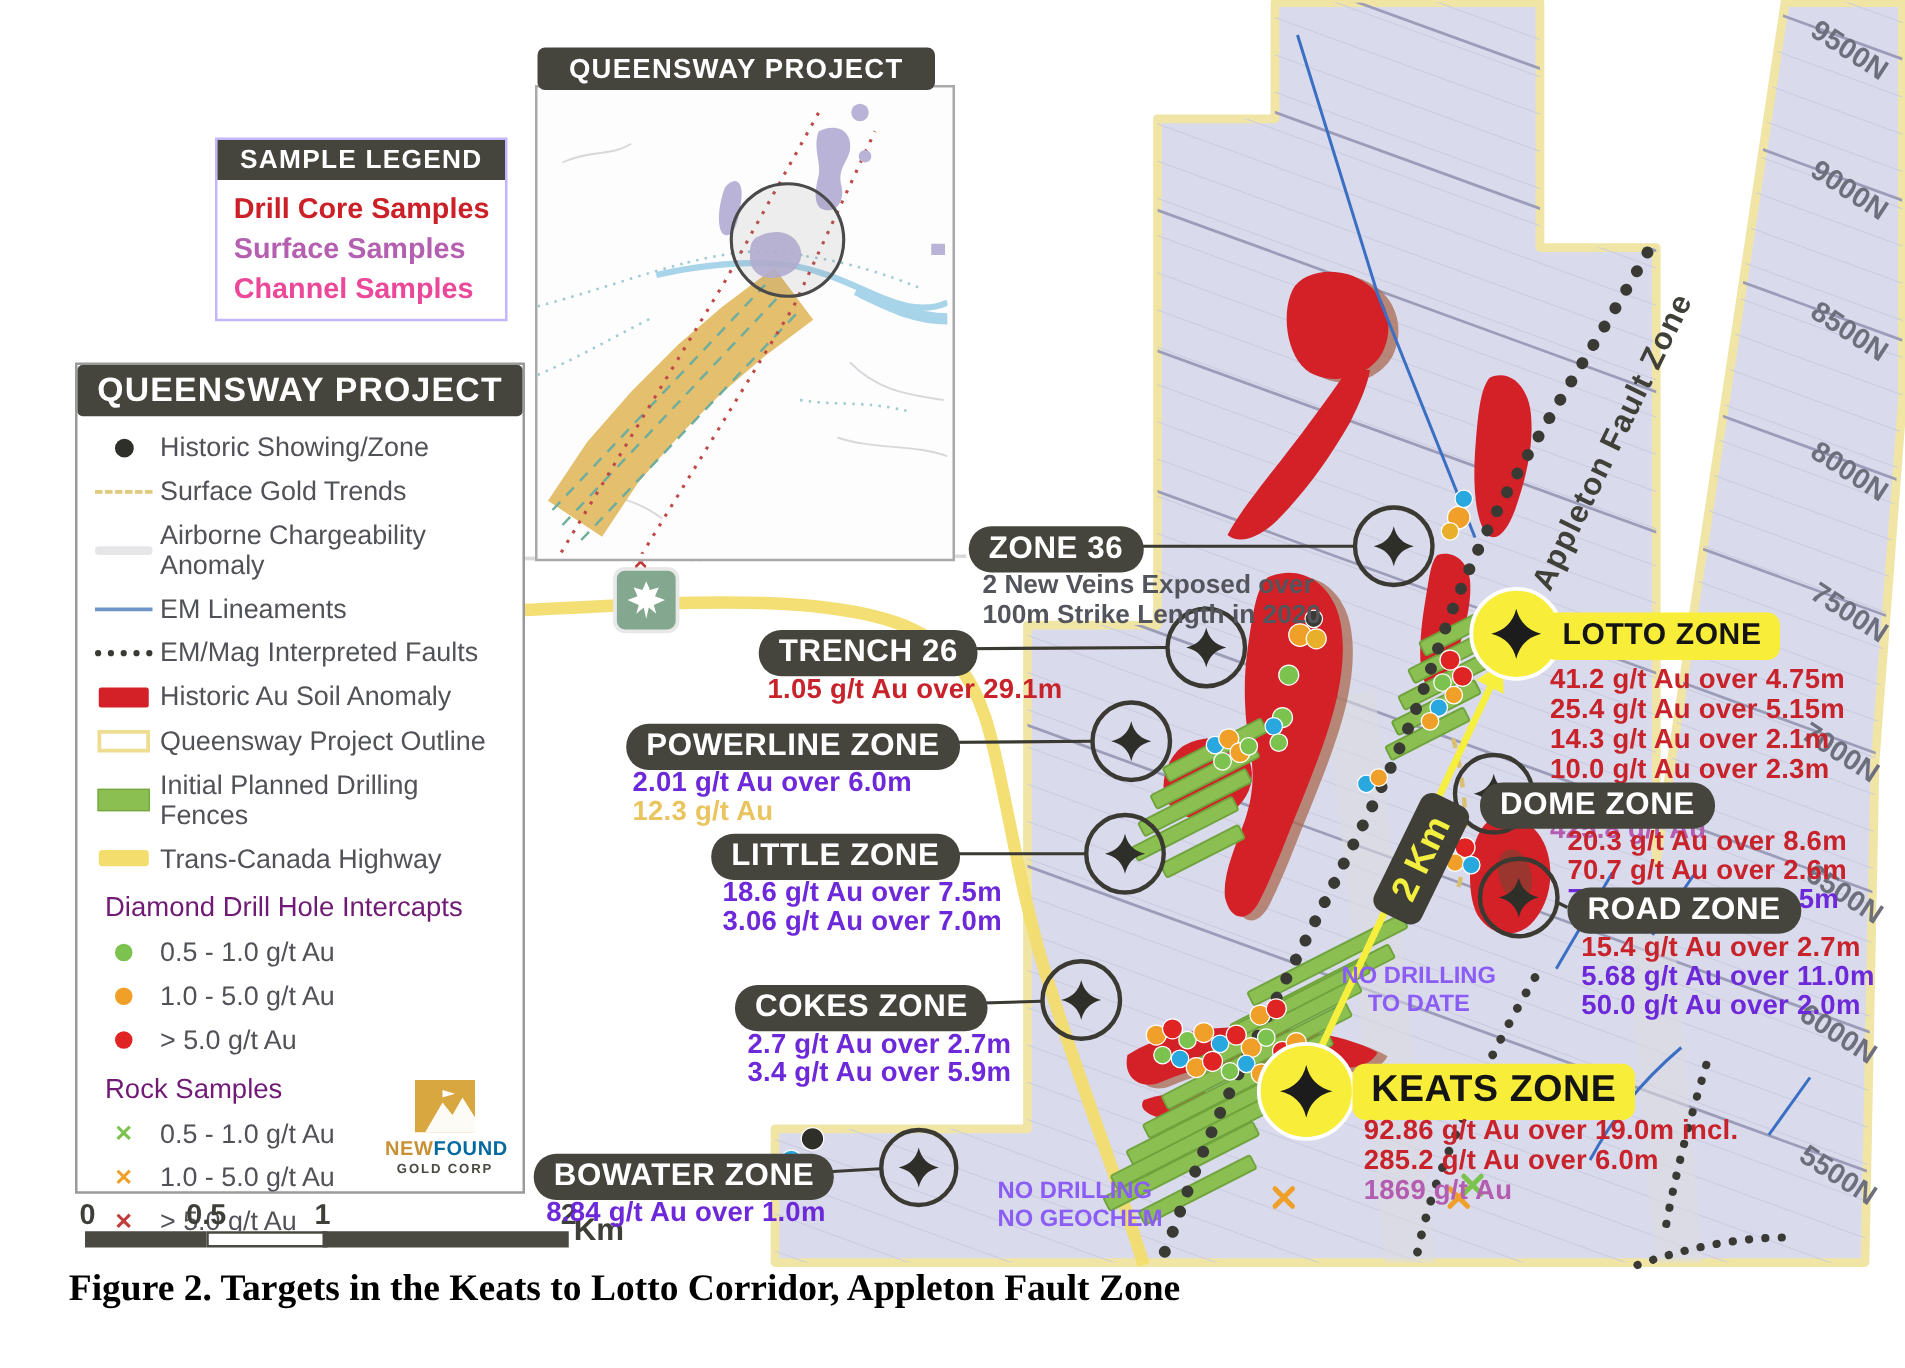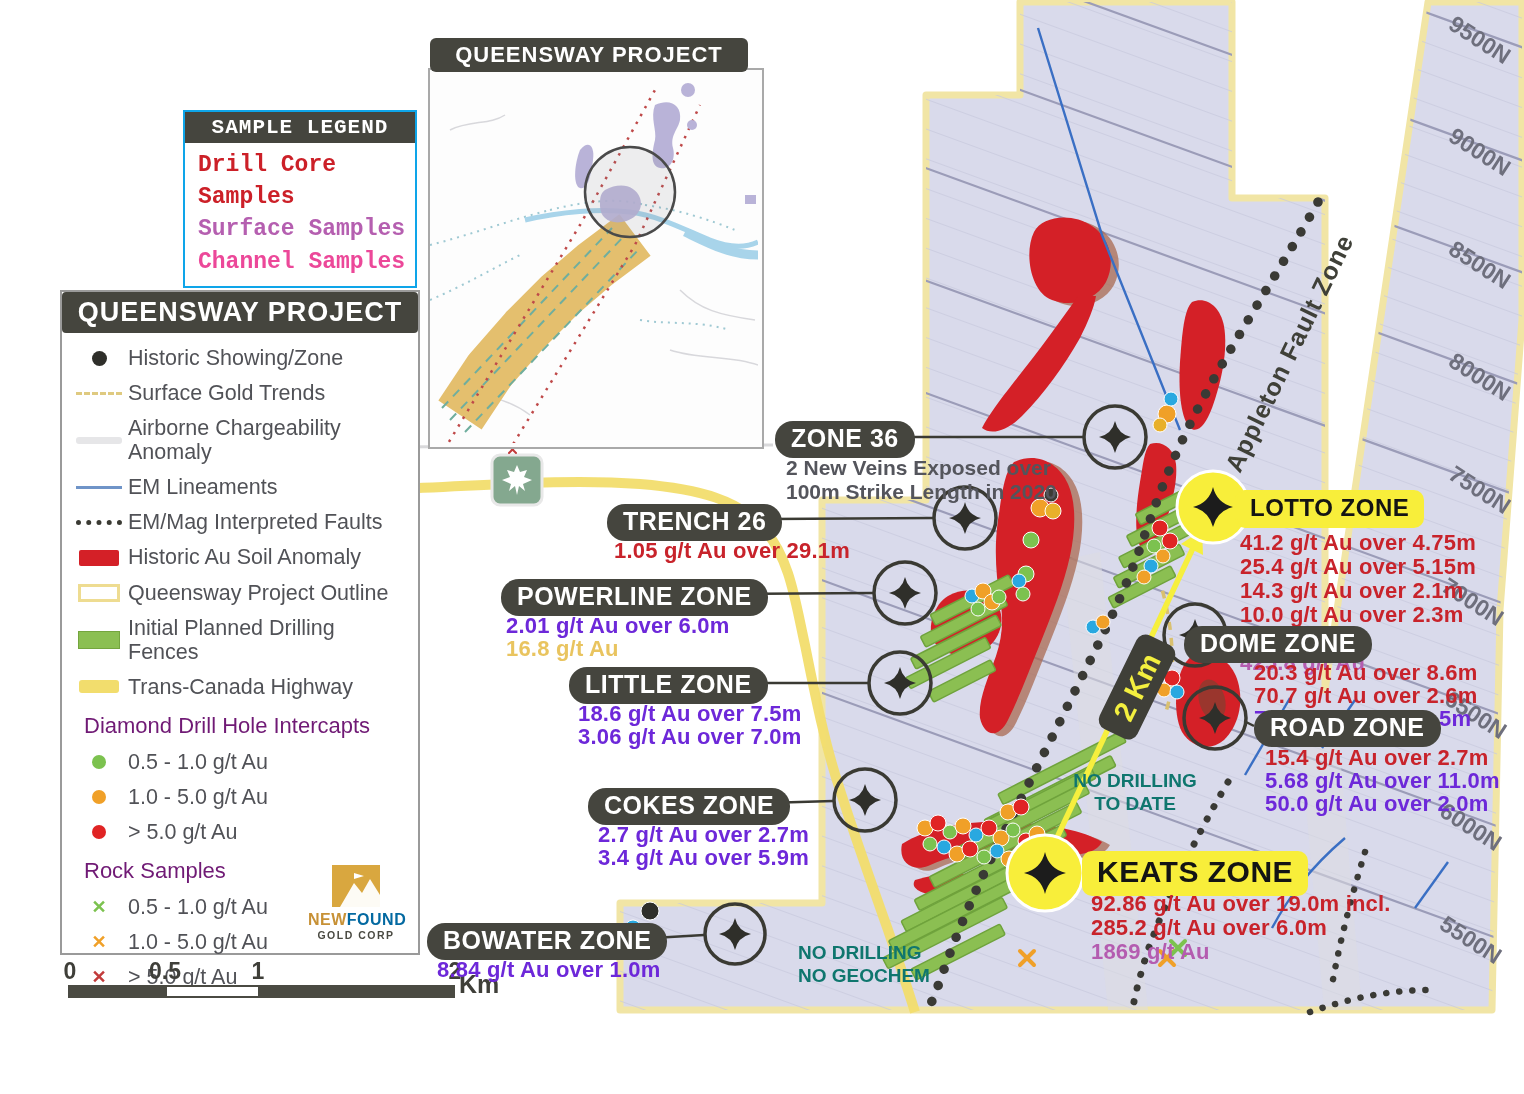--- a/index.html
+++ b/index.html
@@ -10,28 +10,28 @@
   
   .pill{position:absolute;z-index:4;background:#45453e;color:#fff;font-weight:700;
         font-size:25px;line-height:1.15;padding:3px 16px 5px;border-radius:18px;
         letter-spacing:.5px;white-space:nowrap;}
   .pill.hl{background:#f8ee3a;color:#141414;border-radius:8px;font-size:24px;
            padding:2px 13px 4px;box-shadow:0 0 0 2px #f8ee3a;}
   .stat{position:absolute;z-index:4;font-weight:700;font-size:22px;line-height:1.1;
         white-space:nowrap;letter-spacing:.2px;}
   .red{color:#c8232b}.blue{color:#6d28d9}.purple{color:#b45cb0}.gold{color:#e9c45f}
   .note{position:absolute;z-index:4;font-weight:700;font-size:21px;color:#54555c;white-space:nowrap;}
-  .mapnote{position:absolute;z-index:4;font-weight:700;font-size:19px;color:#0f766e;
+  .mapnote{position:absolute;z-index:4;font-weight:700;font-size:19px;color:#8b5cf6;
            line-height:1.2;text-align:center;white-space:nowrap;}
   
   #dist-pill{position:absolute;left:1085px;top:666px;width:104px;height:42px;z-index:4;
              background:#3f3f38;border-radius:10px;color:#f3ef3f;font-weight:700;font-size:29px;
              display:flex;align-items:center;justify-content:center;transform:rotate(-64deg);}
   
-  #sample-legend{left:183px;top:110px;width:230px;background:#fff;border:2px solid #0ea5e9;font-family:Liberation Mono, monospace;}
+  #sample-legend{left:172px;top:110px;width:230px;background:#fff;border:2px solid #c4b5fd;}
   #sample-legend .bar{background:#45453e;color:#fff;font-weight:700;font-size:21px;
         text-align:center;padding:4px 0;letter-spacing:1px;}
   #sample-legend .itm{font-weight:700;font-size:23px;line-height:1.4;padding-left:13px;}
   #sample-legend .body{padding:6px 0 8px;}
   
   #inset-title{left:430px;top:38px;width:290px;background:#45453e;color:#fff;font-weight:700;
         font-size:22px;text-align:center;padding:4px 14px;border-radius:6px;letter-spacing:1px;z-index:5;}
   #inset-box{left:428px;top:68px;width:332px;height:377px;background:#fdfdfd;border:2px solid #a9a9a9;z-index:4;}
   
   #legend{left:60px;top:290px;width:360px;height:665px;background:#fff;border:2px solid #9a9a9a;box-sizing:border-box;}
@@ -511,21 +511,21 @@
 
 <div class="pill" style="left:775px;top:421px">ZONE 36</div>
 <div class="note" style="left:786px;top:456px">2 New Veins Exposed over</div>
 <div class="note" style="left:786px;top:480px">100m Strike Length in 2020</div>
 
 <div class="pill" style="left:607px;top:504px">TRENCH 26</div>
 <div class="stat red" style="left:614px;top:539px">1.05 g/t Au over 29.1m</div>
 
 <div class="pill" style="left:501px;top:579px">POWERLINE ZONE</div>
 <div class="stat blue" style="left:506px;top:614px">2.01 g/t Au over 6.0m</div>
-<div class="stat gold" style="left:506px;top:637px">16.8 g/t Au</div>
+<div class="stat gold" style="left:506px;top:637px">12.3 g/t Au</div>
 
 <div class="pill" style="left:569px;top:667px">LITTLE ZONE</div>
 <div class="stat blue" style="left:578px;top:702px">18.6 g/t Au over 7.5m</div>
 <div class="stat blue" style="left:578px;top:725px">3.06 g/t Au over 7.0m</div>
 
 <div class="pill" style="left:588px;top:788px">COKES ZONE</div>
 <div class="stat blue" style="left:598px;top:823px">2.7 g/t Au over 2.7m</div>
 <div class="stat blue" style="left:598px;top:846px">3.4 g/t Au over 5.9m</div>
 
 <div class="pill" style="left:427px;top:923px">BOWATER ZONE</div>
@@ -557,14 +557,15 @@
 <div id="dist-pill">2 Km</div>
 <div class="mapnote" style="left:1060px;top:770px;width:150px">
   <div>NO DRILLING</div>
   <div>TO DATE</div>
 </div>
 <div class="mapnote" style="left:798px;top:942px;text-align:left">
   <div>NO DRILLING</div>
   <div>NO GEOCHEM</div>
 </div>
 
+<div id="caption" class="ov">Figure 2. Targets in the Keats to Lotto Corridor, Appleton Fault Zone</div>
 
 </div>
 
 </body></html>

